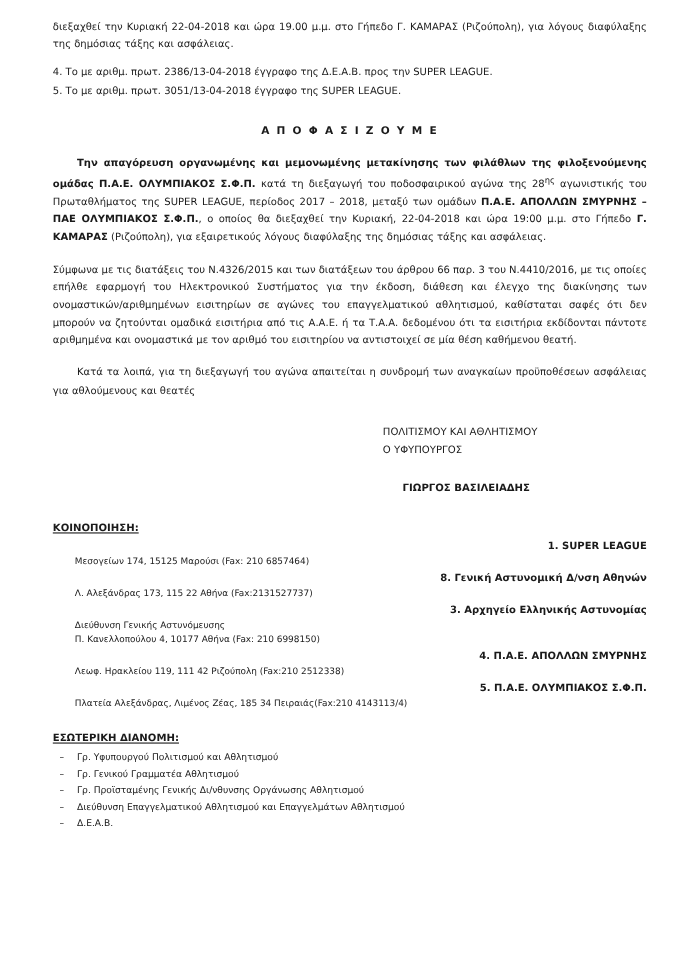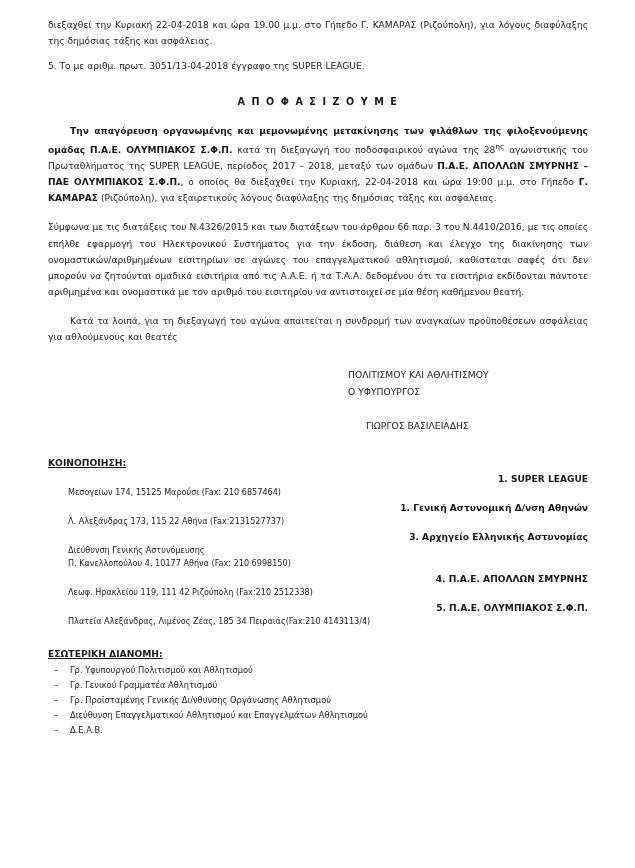--- a/index.html
+++ b/index.html
@@ -65,20 +65,21 @@
   .signature-block {
     margin-top: 20px;
     padding-left: 300px;
     font-size: 9.2px;
     line-height: 1.85;
   }
   .sig-name {
     margin-top: 20px;
     padding-left: 318px;
     font-size: 9.2px;
+    font-weight: bold;
   }
 
   .section-title {
     font-size: 9.2px;
     font-weight: bold;
     text-decoration: underline;
     margin-top: 26px;
     margin-bottom: 4px;
   }
   .recipients {
@@ -128,20 +129,21 @@
 <body>
 
 <div class="page">
   <div class="content">
 
     <p class="intro-line">διεξαχθεί την Κυριακή 22-04-2018 και ώρα 19.00 μ.μ. στο Γήπεδο Γ. ΚΑΜΑΡΑΣ (Ριζούπολη), για λόγους διαφύλαξης της δημόσιας τάξης και ασφάλειας.</p>
 
     <div class="spacer-sm"></div>
 
     <div>
+      <p class="numbered-line">4. Το με αριθμ. πρωτ. 2386/13-04-2018 έγγραφο της Δ.Ε.Α.Β. προς την SUPER LEAGUE.</p>
       <p class="numbered-line">5. Το με αριθμ. πρωτ. 3051/13-04-2018 έγγραφο της SUPER LEAGUE.</p>
     </div>
 
     <p class="decision-heading">Α Π Ο Φ Α Σ Ι Ζ Ο Υ Μ Ε</p>
 
     <p class="para indent" id="main-decision"><b>Την απαγόρευση οργανωμένης και μεμονωμένης μετακίνησης των φιλάθλων της φιλοξενούμενης ομάδας Π.Α.Ε. ΟΛΥΜΠΙΑΚΟΣ Σ.Φ.Π. </b><span>κατά τη διεξαγωγή του ποδοσφαιρικού αγώνα της 28</span><sup>ης</sup><span> αγωνιστικής του Πρωταθλήματος της SUPER LEAGUE, περίοδος 2017 – 2018, μεταξύ των ομάδων </span><b>Π.Α.Ε. ΑΠΟΛΛΩΝ ΣΜΥΡΝΗΣ – ΠΑΕ ΟΛΥΜΠΙΑΚΟΣ Σ.Φ.Π.</b><span>, ο οποίος θα διεξαχθεί την Κυριακή, 22-04-2018 και ώρα 19:00 μ.μ. στο Γήπεδο </span><b>Γ. ΚΑΜΑΡΑΣ</b><span> (Ριζούπολη), για εξαιρετικούς λόγους διαφύλαξης της δημόσιας τάξης και ασφάλειας.</span></p>
 
     <p class="para">Σύμφωνα με τις διατάξεις του Ν.4326/2015 και των διατάξεων του άρθρου 66 παρ. 3 του Ν.4410/2016, με τις οποίες επήλθε εφαρμογή του Ηλεκτρονικού Συστήματος για την έκδοση, διάθεση και έλεγχο της διακίνησης των ονομαστικών/αριθμημένων εισιτηρίων σε αγώνες του επαγγελματικού αθλητισμού, καθίσταται σαφές ότι δεν μπορούν να ζητούνται ομαδικά εισιτήρια από τις Α.Α.Ε. ή τα Τ.Α.Α. δεδομένου ότι τα εισιτήρια εκδίδονται πάντοτε αριθμημένα και ονομαστικά με τον αριθμό του εισιτηρίου να αντιστοιχεί σε μία θέση καθήμενου θεατή.</p>
 
     <p class="para indent">Κατά τα λοιπά, για τη διεξαγωγή του αγώνα απαιτείται η συνδρομή των αναγκαίων προϋποθέσεων ασφάλειας για αθλούμενους και θεατές</p>
@@ -152,21 +154,21 @@
     </div>
     <div class="sig-name">ΓΙΩΡΓΟΣ ΒΑΣΙΛΕΙΑΔΗΣ</div>
 
     <div class="section-title">ΚΟΙΝΟΠΟΙΗΣΗ:</div>
     <ul class="recipients" id="recipients">
         <li class="recipient">
           <div class="recipient-head">1. SUPER LEAGUE</div>
           <div class="recipient-sub">Μεσογείων 174, 15125 Μαρούσι (Fax: 210 6857464)</div>
         </li>
         <li class="recipient">
-          <div class="recipient-head">1. Γενική Αστυνομική Δ/νση Αθηνών</div>
+          <div class="recipient-head">8. Γενική Αστυνομική Δ/νση Αθηνών</div>
           <div class="recipient-sub">Λ. Αλεξάνδρας 173, 115 22 Αθήνα (Fax:2131527737)</div>
         </li>
         <li class="recipient">
           <div class="recipient-head">3. Αρχηγείο Ελληνικής Αστυνομίας</div>
           <div class="recipient-sub">Διεύθυνση Γενικής Αστυνόμευσης</div>
           <div class="recipient-sub">Π. Κανελλοπούλου 4, 10177 Αθήνα (Fax: 210 6998150)</div>
         </li>
         <li class="recipient">
           <div class="recipient-head">4. Π.Α.Ε. ΑΠΟΛΛΩΝ ΣΜΥΡΝΗΣ</div>
           <div class="recipient-sub">Λεωφ. Ηρακλείου 119, 111 42 Ριζούπολη (Fax:210 2512338)</div>

